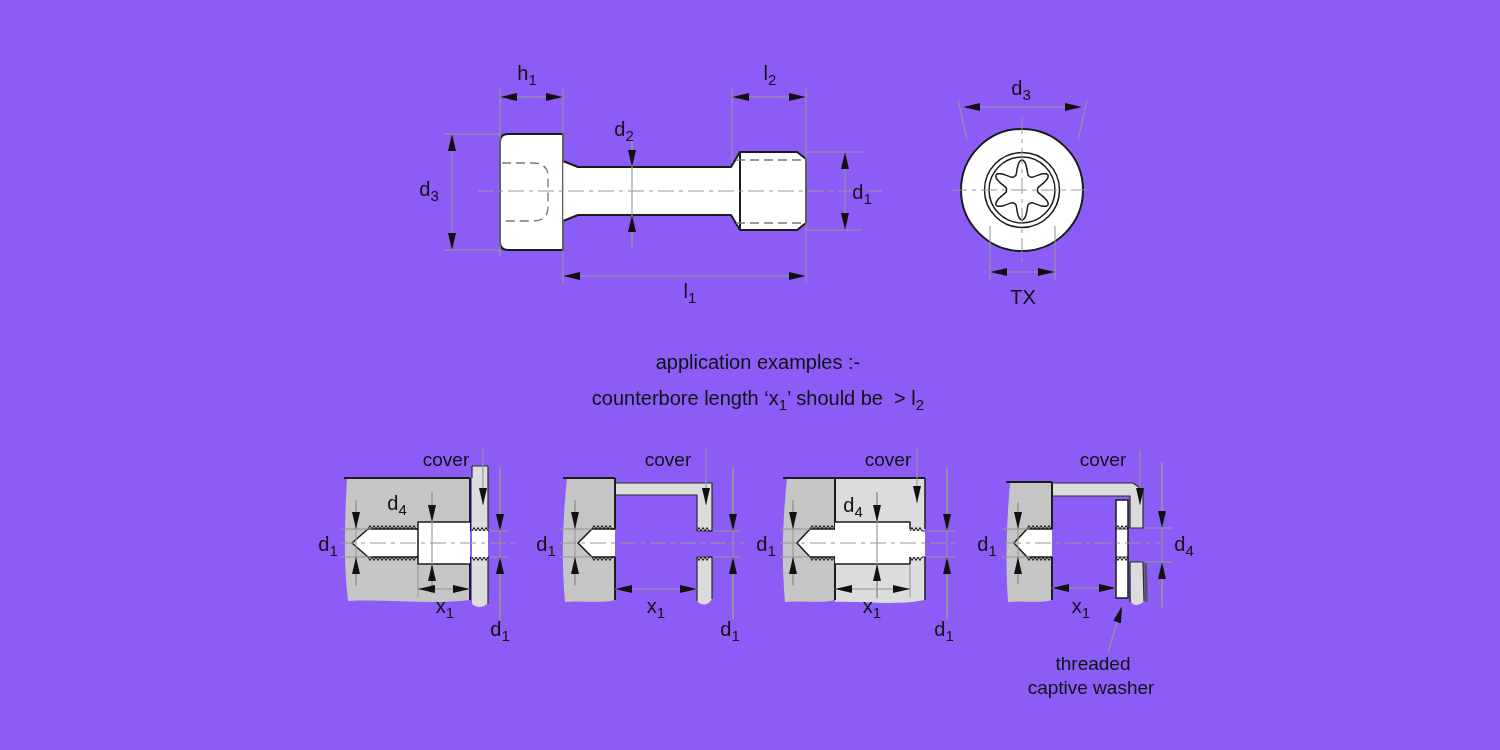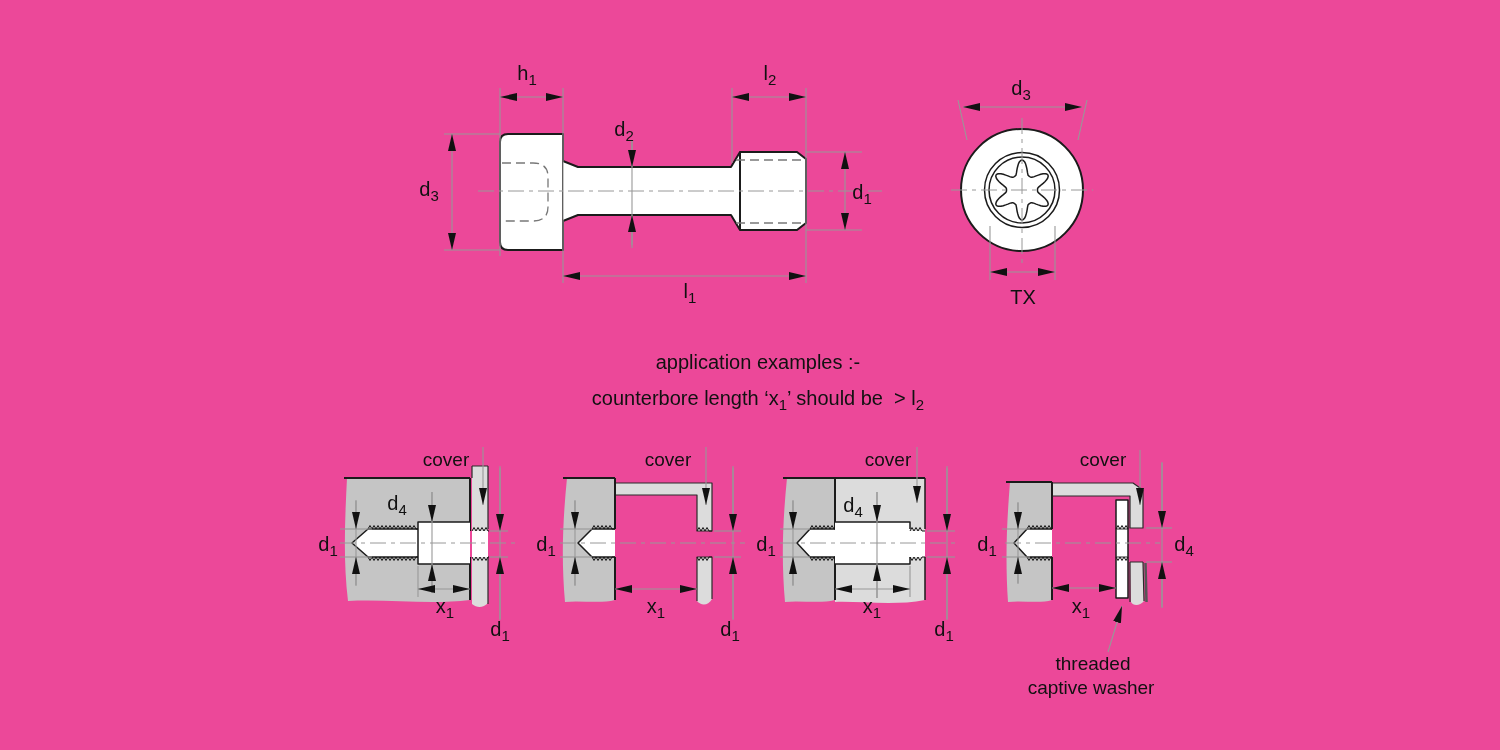--- a/index.html
+++ b/index.html
@@ -1,16 +1,16 @@
 <!DOCTYPE html>
 <html><head>
 <meta charset="utf-8">
 <style>
   html,body{margin:0;padding:0;background:#fff;}
-  #stage{position:relative;width:1500px;height:750px;background:#ec4899;overflow:hidden;
+  #stage{position:relative;width:1500px;height:750px;background:#8b5cf6;overflow:hidden;
          font-family:"Liberation Sans",sans-serif;}
   svg text{font-family:"Liberation Sans",sans-serif;font-size:20px;fill:#111;}
   svg text.sm{font-size:19px;}
   svg tspan.sub{font-size:15px;}
   .out2{stroke:#1b1b1b;stroke-width:2;fill:none;stroke-linejoin:round;}
   .out15{stroke:#1b1b1b;stroke-width:1.5;fill:none;stroke-linejoin:round;}
   .out12{stroke:#2a2a2a;stroke-width:1.2;fill:none;stroke-linejoin:round;}
   .wfill{fill:#ffffff;}
   .dark{fill:var(--c-dark,#c5c5c5);}
   .light{fill:var(--c-light,#dcdcdc);}

